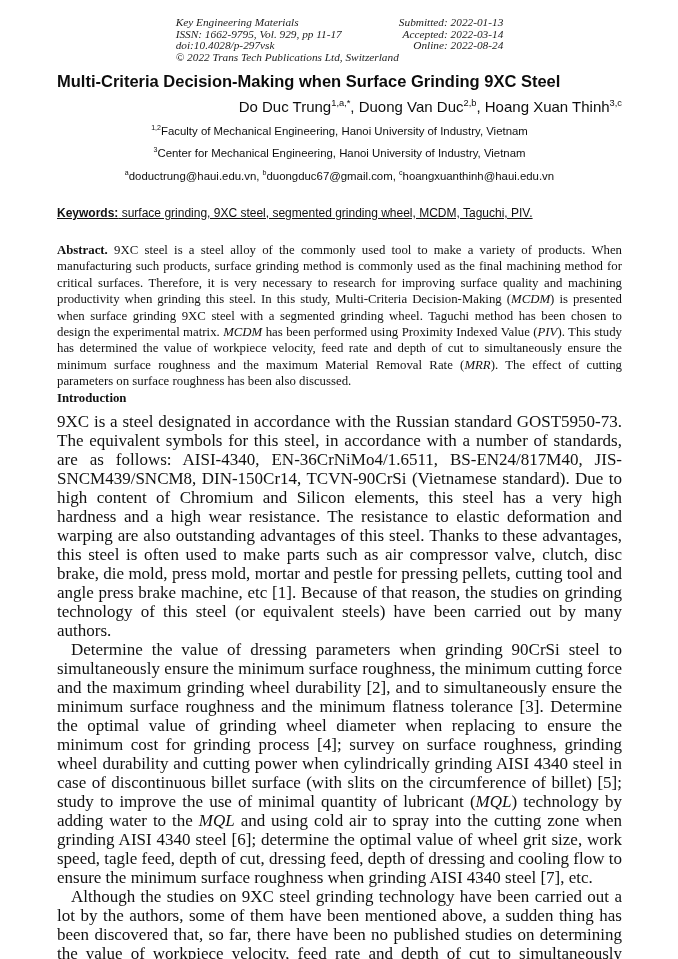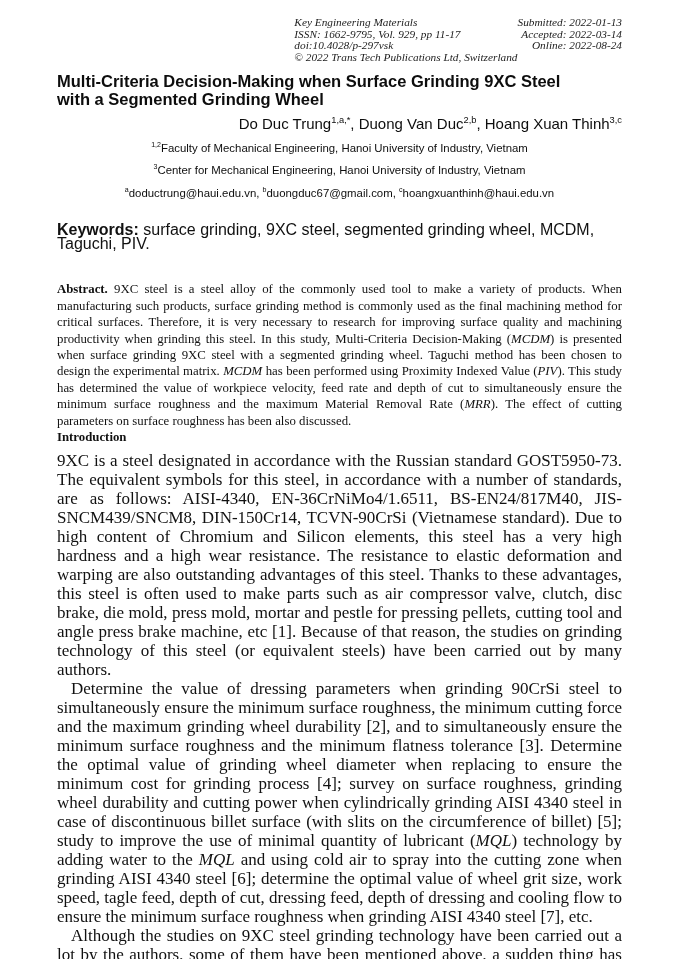--- a/index.html
+++ b/index.html
@@ -15,21 +15,21 @@
   }
   .content {
     position: absolute;
     left: 57px;
     top: 17px;
     width: 565px;
   }
   
   .hdr {
     display: flex;
-    justify-content: flex-end;
+    justify-content: center;
     font-style: italic;
     font-size: 11.3px;
     line-height: 11.6px;
     color: #1c1c1c;
   }
   .hdr-left div { white-space: nowrap; }
   .hdr-right { text-align: right; }
   .hdr-right div { white-space: nowrap; }
   
   .title {
@@ -67,26 +67,27 @@
     text-align: center;
     font-family: "Liberation Sans", sans-serif;
     font-size: 11.4px;
     line-height: 13px;
     color: #0d0d0d;
   }
   
   .keywords {
     margin-top: 23px;
     font-family: "Liberation Sans", sans-serif;
-    font-size: 16px;
+    font-size: 12px;
     line-height: 14px;
+    text-decoration: underline;
   }
   
   .body-par {
-    margin-top: 30px;
+    margin-top: 22px;
     font-size: 12.8px;
     line-height: 16.4px;
     text-align: justify;
   }
   .section-heading {
     font-weight: bold;
     font-size: 12.8px;
     line-height: 16px;
   }
   .par {
@@ -114,21 +115,20 @@
       </div>
       <div class="hdr-right">
         <div>Submitted: 2022-01-13</div>
         <div>Accepted: 2022-03-14</div>
         <div>Online: 2022-08-24</div>
       </div>
     </div>
 
     <div class="title">
       <div>Multi-Criteria Decision-Making when Surface Grinding 9XC Steel</div>
-      <div>with a Segmented Grinding Wheel</div>
     </div>
 
     <div class="authors">
       <span><span>Do Duc Trung</span><sup>1,a,*</sup><span>, </span></span><span><span>Duong Van Duc</span><sup>2,b</sup><span>, </span></span><span><span>Hoang Xuan Thinh</span><sup>3,c</sup><span></span></span>
     </div>
 
     <div class="affil"><sup>1,2</sup><span>Faculty of Mechanical Engineering, Hanoi University of Industry, Vietnam</span></div>
     <div class="affil"><sup>3</sup><span>Center for Mechanical Engineering, Hanoi University of Industry, Vietnam</span></div>
 
     <div class="emails">

